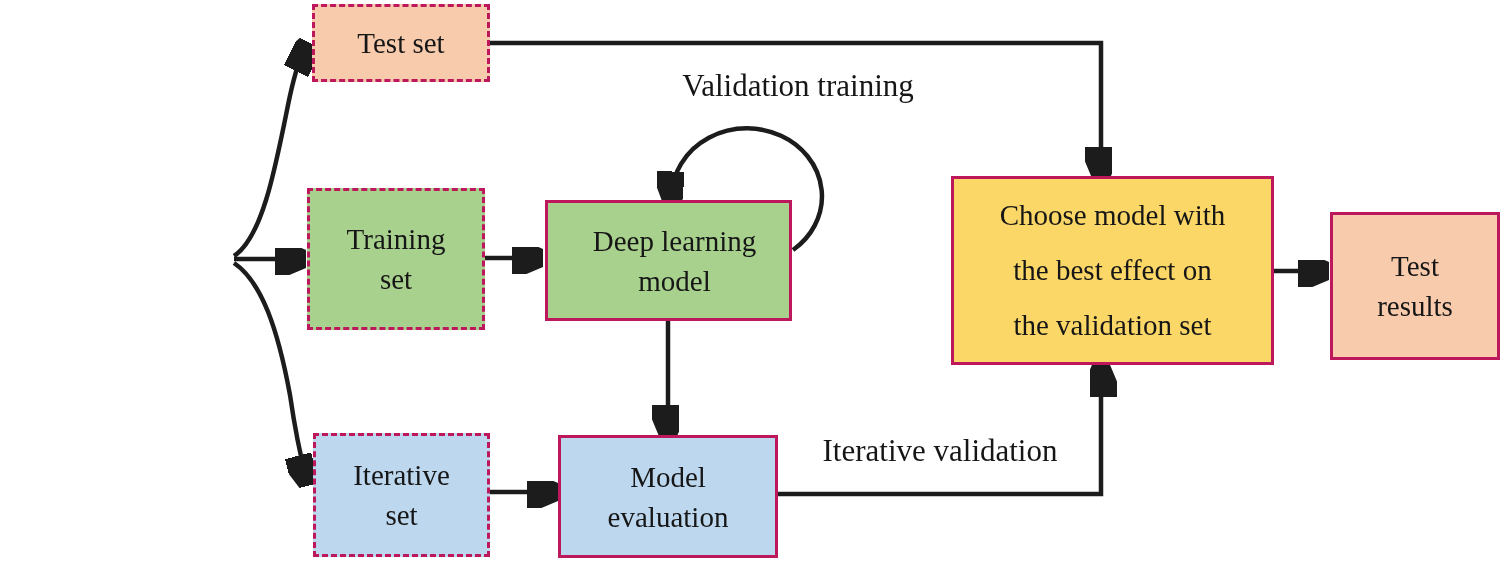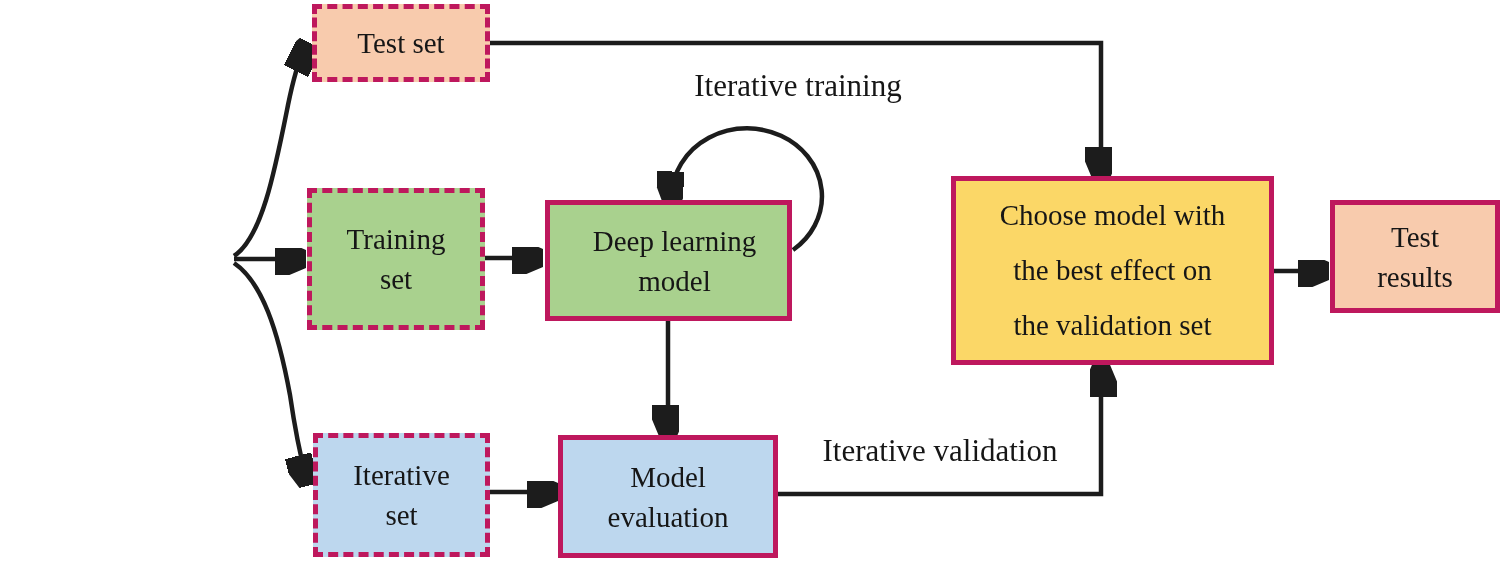--- a/index.html
+++ b/index.html
@@ -8,21 +8,21 @@
     width:1502px;height:561px;
     background:#ffffff;
     font-family:"Liberation Serif","DejaVu Serif",serif;
     overflow:hidden;
   }
   .edges{position:absolute;left:0;top:0;width:1502px;height:561px;}
   .edges path{fill:none;stroke:currentColor;stroke-width:4.5;stroke-linejoin:miter;stroke-linecap:butt;}
   .node{
     position:absolute;
     box-sizing:border-box;
-    border:5px solid #be185d;
+    border:3px solid #be185d;
     display:flex;align-items:center;justify-content:center;
     text-align:center;
     white-space:pre-line;
     color:#161616;
     font-size:29px;
     line-height:40px;
   }
   .edge-label{
     position:absolute;
     text-align:center;
@@ -32,21 +32,21 @@
     white-space:nowrap;
   }
   
   .n-data-partition {left:3px;   top:218px; width:227px; height:82px;}
   .n-test-set      {left:312px; top:4px;   width:178px; height:78px;}
   .n-training-set  {left:307px; top:188px; width:178px; height:142px;}
   .n-deep-model    {left:545px; top:200px; width:247px; height:121px;padding-left:12px;}
   .n-validation-set{left:313px; top:433px; width:177px; height:124px;}
   .n-model-eval    {left:558px; top:435px; width:220px; height:123px;}
   .n-choose-model  {left:943px; top:176px; width:323px; height:189px; line-height:55px;margin-left:8px;}
-  .n-test-results  {left:1330px;top:200px; width:170px; height:113px;}
+  .n-test-results  {left:1330px;top:212px; width:170px; height:148px;}
   .l-iter-training  {left:608px; top:68px;  width:380px;}
   .l-iter-completion{left:758px; top:433px; width:364px;}
 </style>
 </head>
 <body>
 
 <div class="canvas">
 
   <svg class="edges" viewBox="0 0 1502 561" xmlns="http://www.w3.org/2000/svg" style="color: rgb(28, 28, 28);">
     <defs>
@@ -81,17 +81,17 @@
   <div class="node n-model-eval" style="background-color: rgb(189, 215, 238); border-style: solid;">Model
 evaluation</div>
 
   <div class="node n-choose-model" style="background-color: rgb(251, 215, 103); border-style: solid;">Choose model with
 the best effect on
 the validation set</div>
 
   <div class="node n-test-results" style="background-color: rgb(248, 203, 173); border-style: solid;">Test
 results</div>
 
-  <div class="edge-label l-iter-training">Iterative training</div>
+  <div class="edge-label l-iter-training">Validation training</div>
 
   <div class="edge-label l-iter-completion">Iterative validation</div>
 
 </div>
 
 </body></html>

